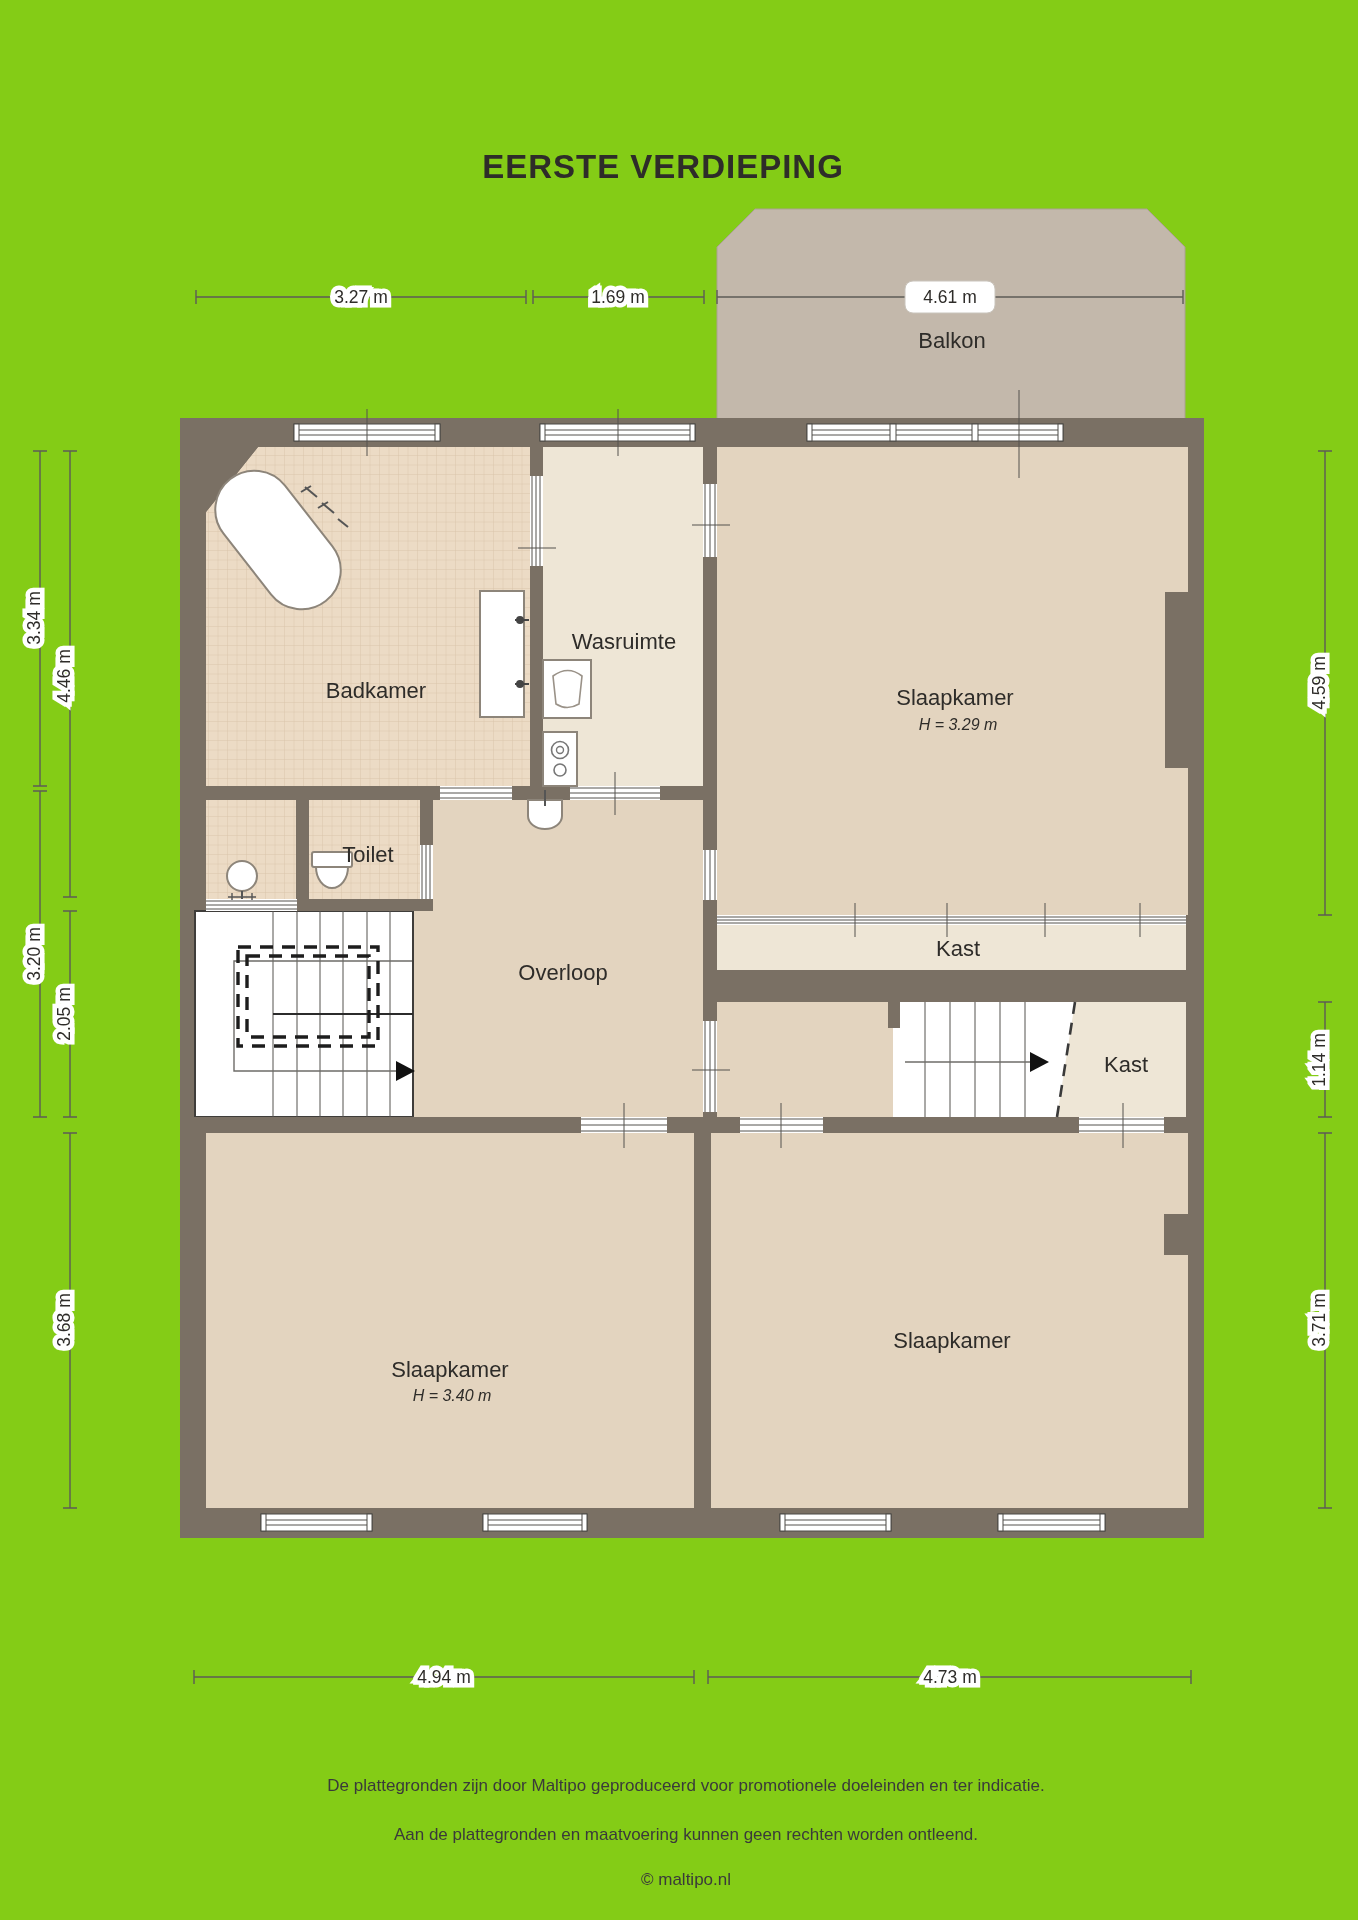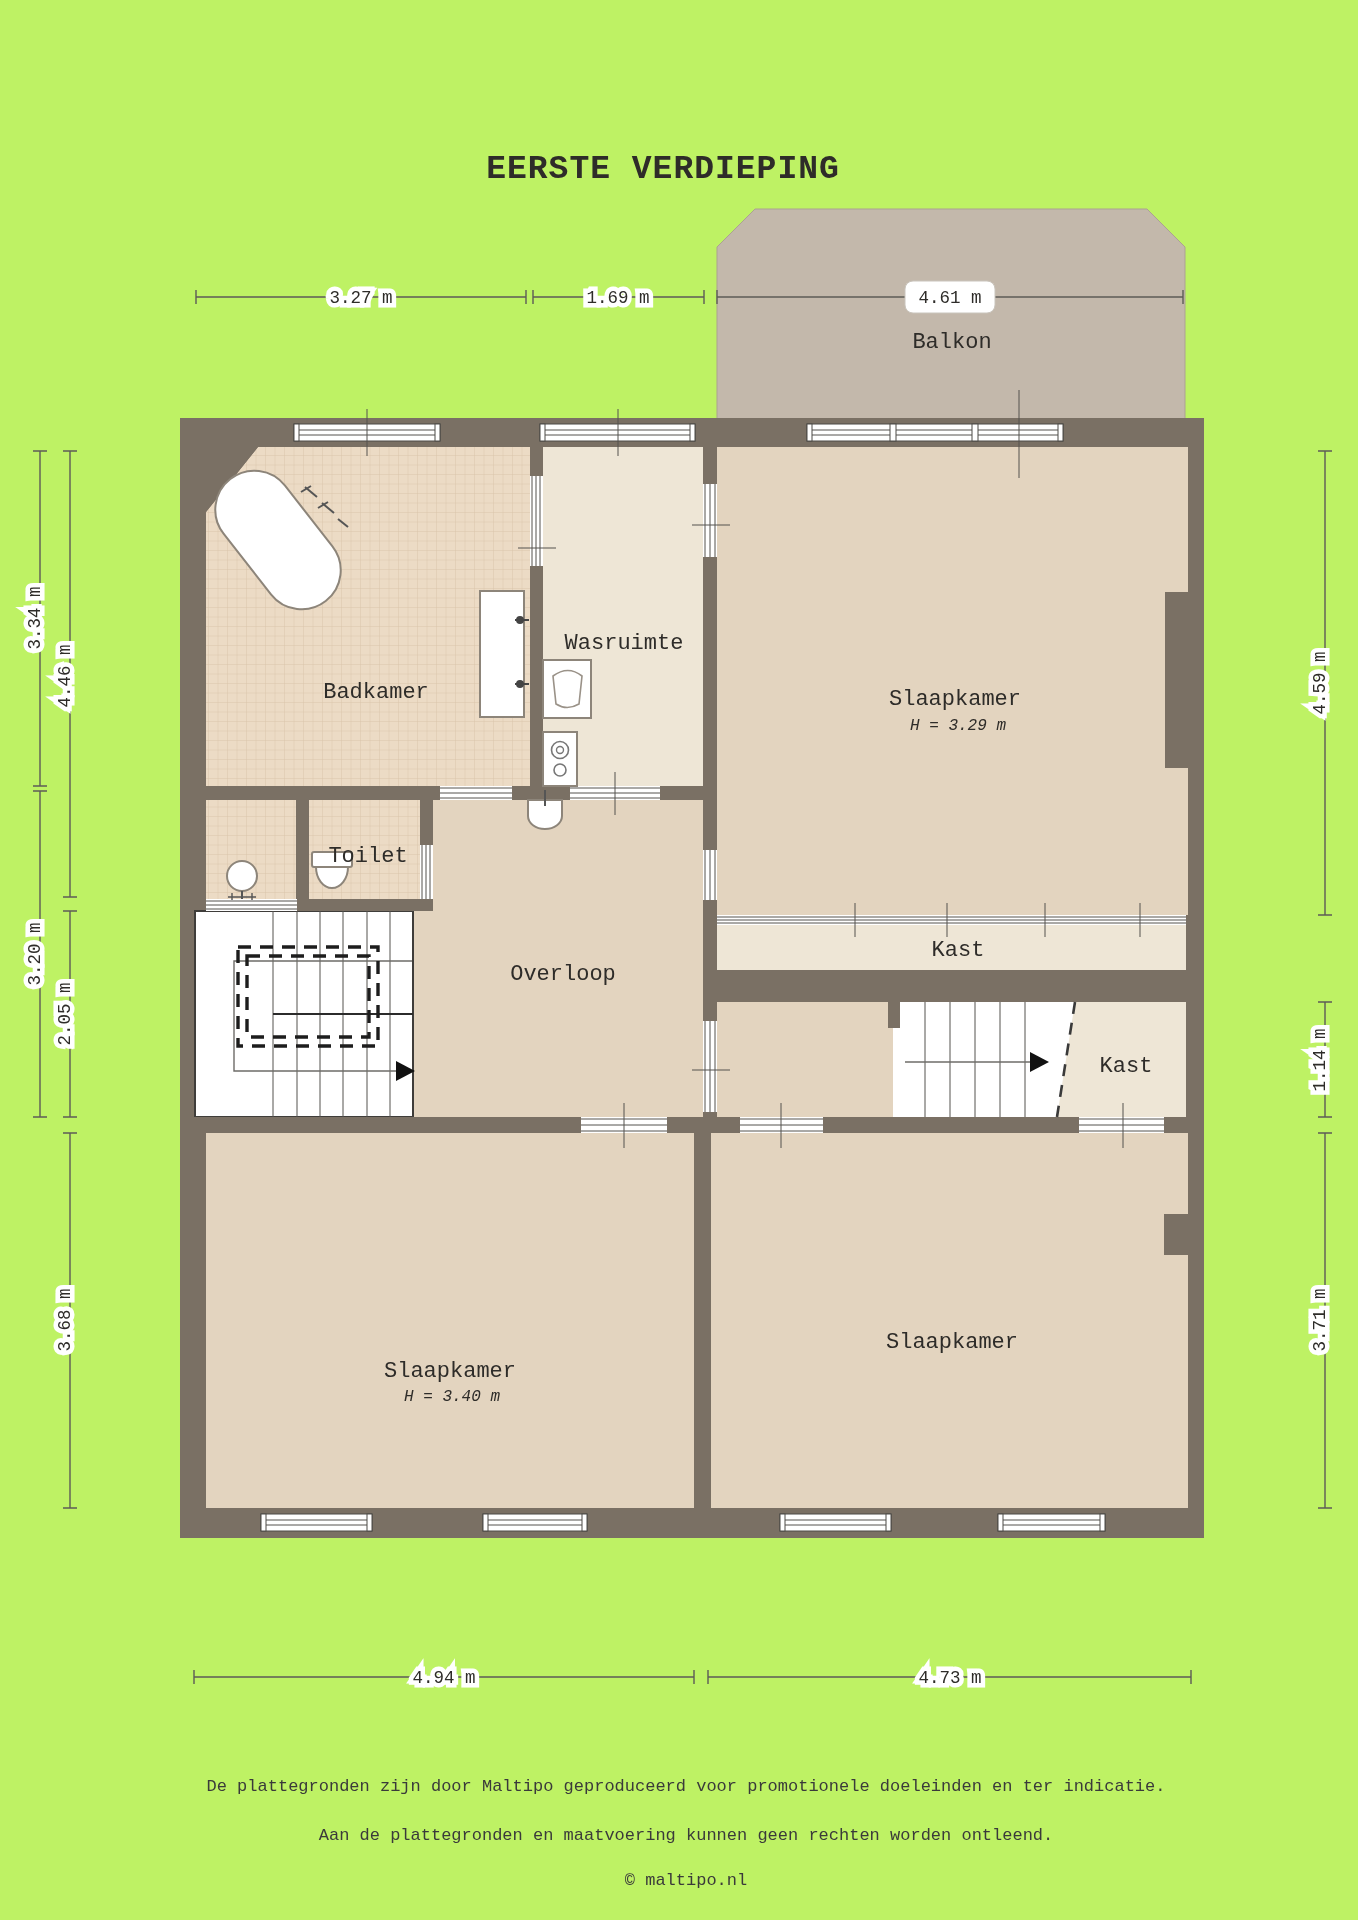--- a/index.html
+++ b/index.html
@@ -1,17 +1,17 @@
 <!DOCTYPE html>
 <html><head>
 <meta charset="utf-8">
 <style>
   html,body{margin:0;padding:0;background:#ffffff;}
-  #stage{position:relative;width:1358px;height:1920px;background:#bef264;overflow:hidden;
-         font-family:Liberation Mono, monospace;}
+  #stage{position:relative;width:1358px;height:1920px;background:#84cc16;overflow:hidden;
+         font-family:Liberation Sans, sans-serif;}
   svg{position:absolute;left:0;top:0;}
   text{fill:#2e2c29;}
   .title{font-size:33px;font-weight:700;letter-spacing:1px;}
   .room{font-size:22px;}
   .sub{font-size:16px;font-style:italic;}
   .dim{font-size:17.5px;paint-order:stroke;stroke:#ffffff;stroke-width:9px;}
   .dimplain{font-size:17.5px;}
   .foot{font-size:17px;fill:#3a3a3a;}
   .thin{stroke:#55534f;stroke-width:1;fill:none;}
   .fix{fill:#ffffff;stroke:#8d857a;stroke-width:2;}

